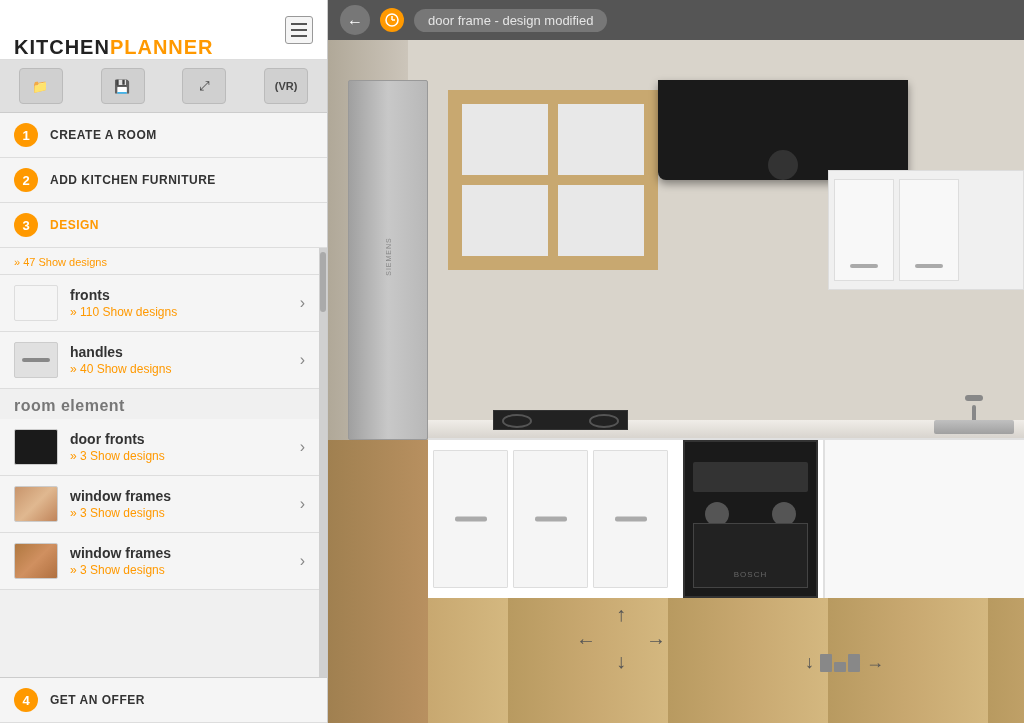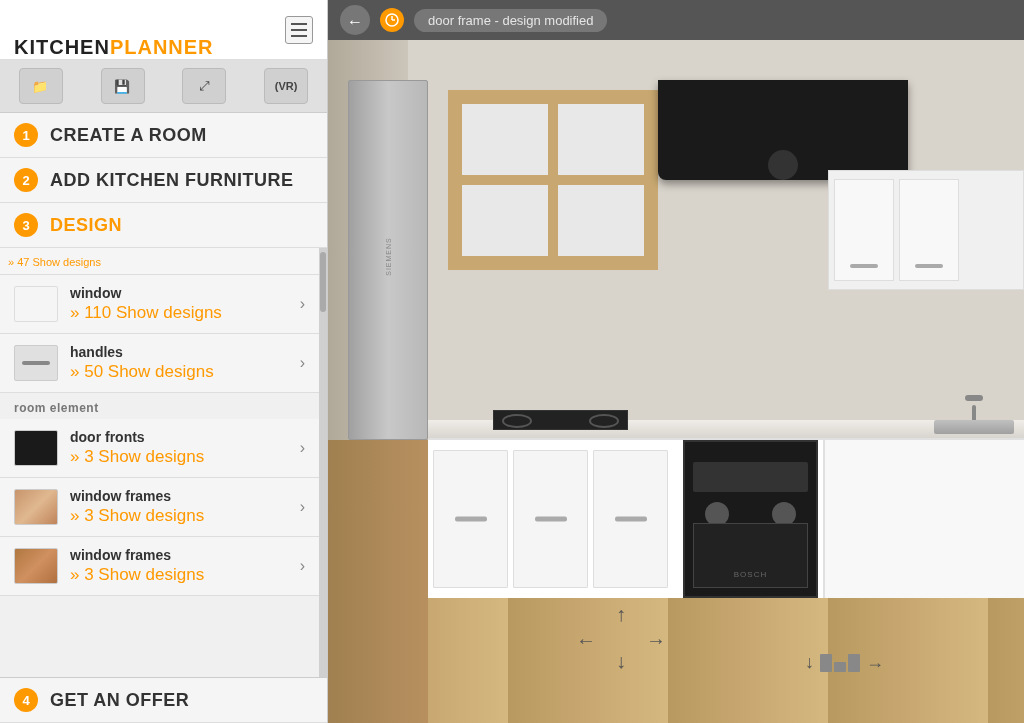--- a/index.html
+++ b/index.html
@@ -75,21 +75,21 @@
       width: 24px; height: 24px;
       border-radius: 50%;
       background: #f90;
       color: #fff;
       font-weight: bold;
       font-size: 13px;
       display: flex; align-items: center; justify-content: center;
       margin-right: 12px; flex-shrink: 0;
     }
     .step-label {
-      font-size: 18px;
+      font-size: 12px;
       font-weight: bold;
       color: #333;
       text-transform: uppercase;
       letter-spacing: 0.5px;
     }
     .step.active .step-label { color: #f90; }
 
     
     #design-content {
       flex: 1;
@@ -128,40 +128,40 @@
       border-radius: 2px;
       overflow: hidden;
     }
     .item-info { flex: 1; }
     .item-name {
       font-size: 14px;
       font-weight: 600;
       color: #333;
     }
     .item-sub {
-      font-size: 17px;
+      font-size: 12px;
       color: #f90;
       margin-top: 2px;
     }
     .chevron-right {
       font-size: 16px; color: #888;
       flex-shrink: 0;
     }
     .section-header {
       padding: 8px 14px 4px;
-      font-size: 12px;
+      font-size: 16px;
       color: #777;
       font-weight: bold;
       letter-spacing: 0.5px;
       text-transform: lowercase;
       background: #f0f0f0;
     }
     .partial-item {
       display: flex; align-items: center;
-      padding: 6px 8px;
+      padding: 6px 14px;
       border-bottom: 1px solid #ddd;
       background: #f5f5f5;
       cursor: pointer;
     }
     .partial-item .item-sub { font-size: 11px; color: #f90; }
 
     
     #step4 {
       border-top: 1px solid #ccc;
     }
@@ -584,31 +584,31 @@
   <div id="scroll-wrapper">
     <div id="design-content">
 
       <div class="partial-item">
         <div class="item-sub">» 47 Show designs</div>
       </div>
 
       <div class="design-item">
         <div class="item-thumb thumb-white"></div>
         <div class="item-info">
-          <div class="item-name">window</div>
+          <div class="item-name">fronts</div>
           <div class="item-sub">» 110 Show designs</div>
         </div>
         <div class="chevron-right">›</div>
       </div>
 
       <div class="design-item">
         <div class="item-thumb thumb-handle"></div>
         <div class="item-info">
           <div class="item-name">handles</div>
-          <div class="item-sub">» 50 Show designs</div>
+          <div class="item-sub">» 40 Show designs</div>
         </div>
         <div class="chevron-right">›</div>
       </div>
 
       <div class="section-header">room element</div>
 
       <div class="design-item">
         <div class="item-thumb thumb-dark"></div>
         <div class="item-info">
           <div class="item-name">door fronts</div>

